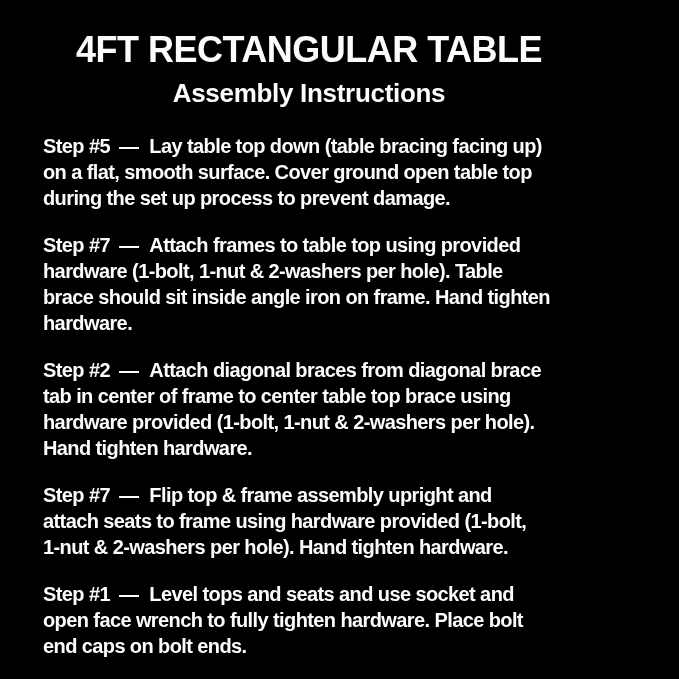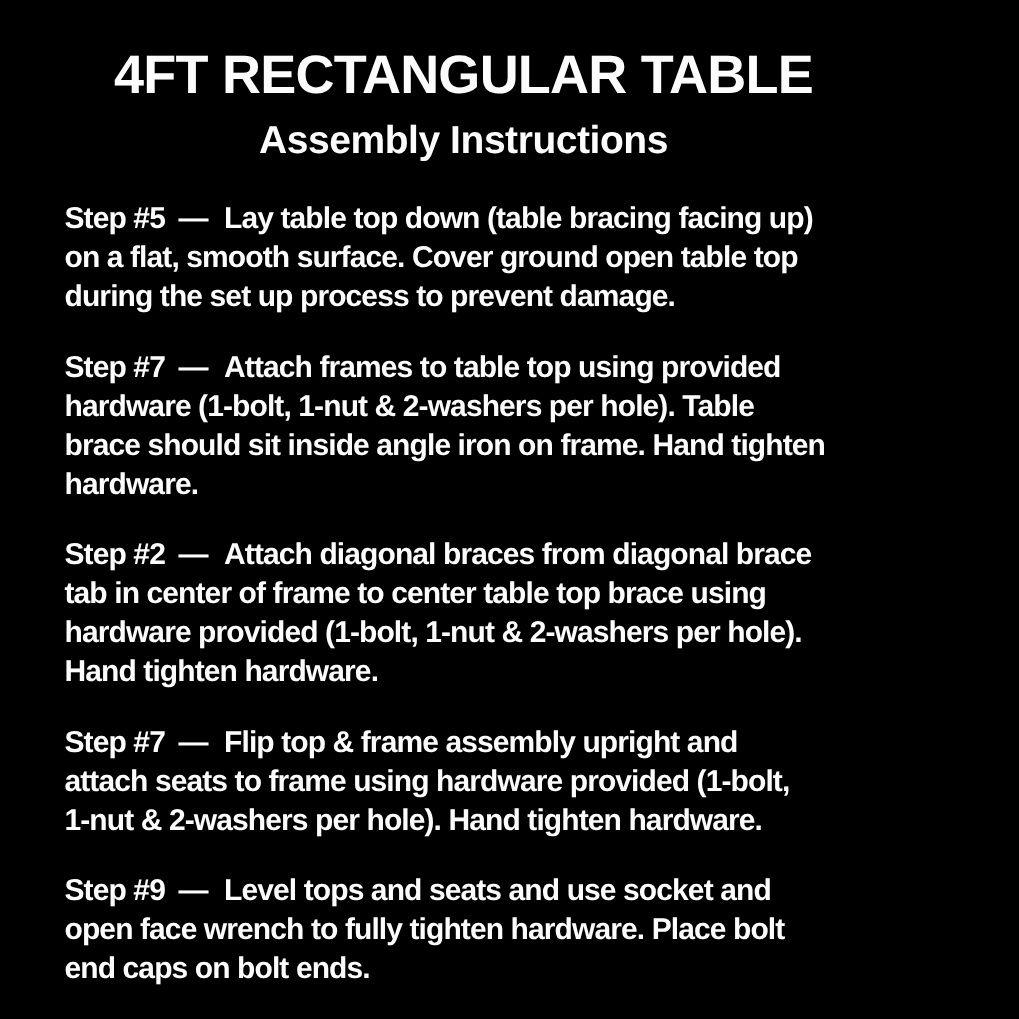--- a/index.html
+++ b/index.html
@@ -67,17 +67,17 @@
 hardware (1-bolt, 1-nut &amp; 2-washers per hole). Table
 brace should sit inside angle iron on frame. Hand tighten
 hardware.</span></p>
     <p class="step"><span class="step-label">Step #2</span><span class="step-sep">—</span><span class="step-text">Attach diagonal braces from diagonal brace
 tab in center of frame to center table top brace using
 hardware provided (1-bolt, 1-nut &amp; 2-washers per hole).
 Hand tighten hardware.</span></p>
     <p class="step"><span class="step-label">Step #7</span><span class="step-sep">—</span><span class="step-text">Flip top &amp; frame assembly upright and
 attach seats to frame using hardware provided (1-bolt,
 1-nut &amp; 2-washers per hole). Hand tighten hardware.</span></p>
-    <p class="step"><span class="step-label">Step #9</span><span class="step-sep">—</span><span class="step-text">Level tops and seats and use socket and
+    <p class="step"><span class="step-label">Step #1</span><span class="step-sep">—</span><span class="step-text">Level tops and seats and use socket and
 open face wrench to fully tighten hardware. Place bolt
 end caps on bolt ends.</span></p>
   </div>
 </div>
 
 </body></html>

